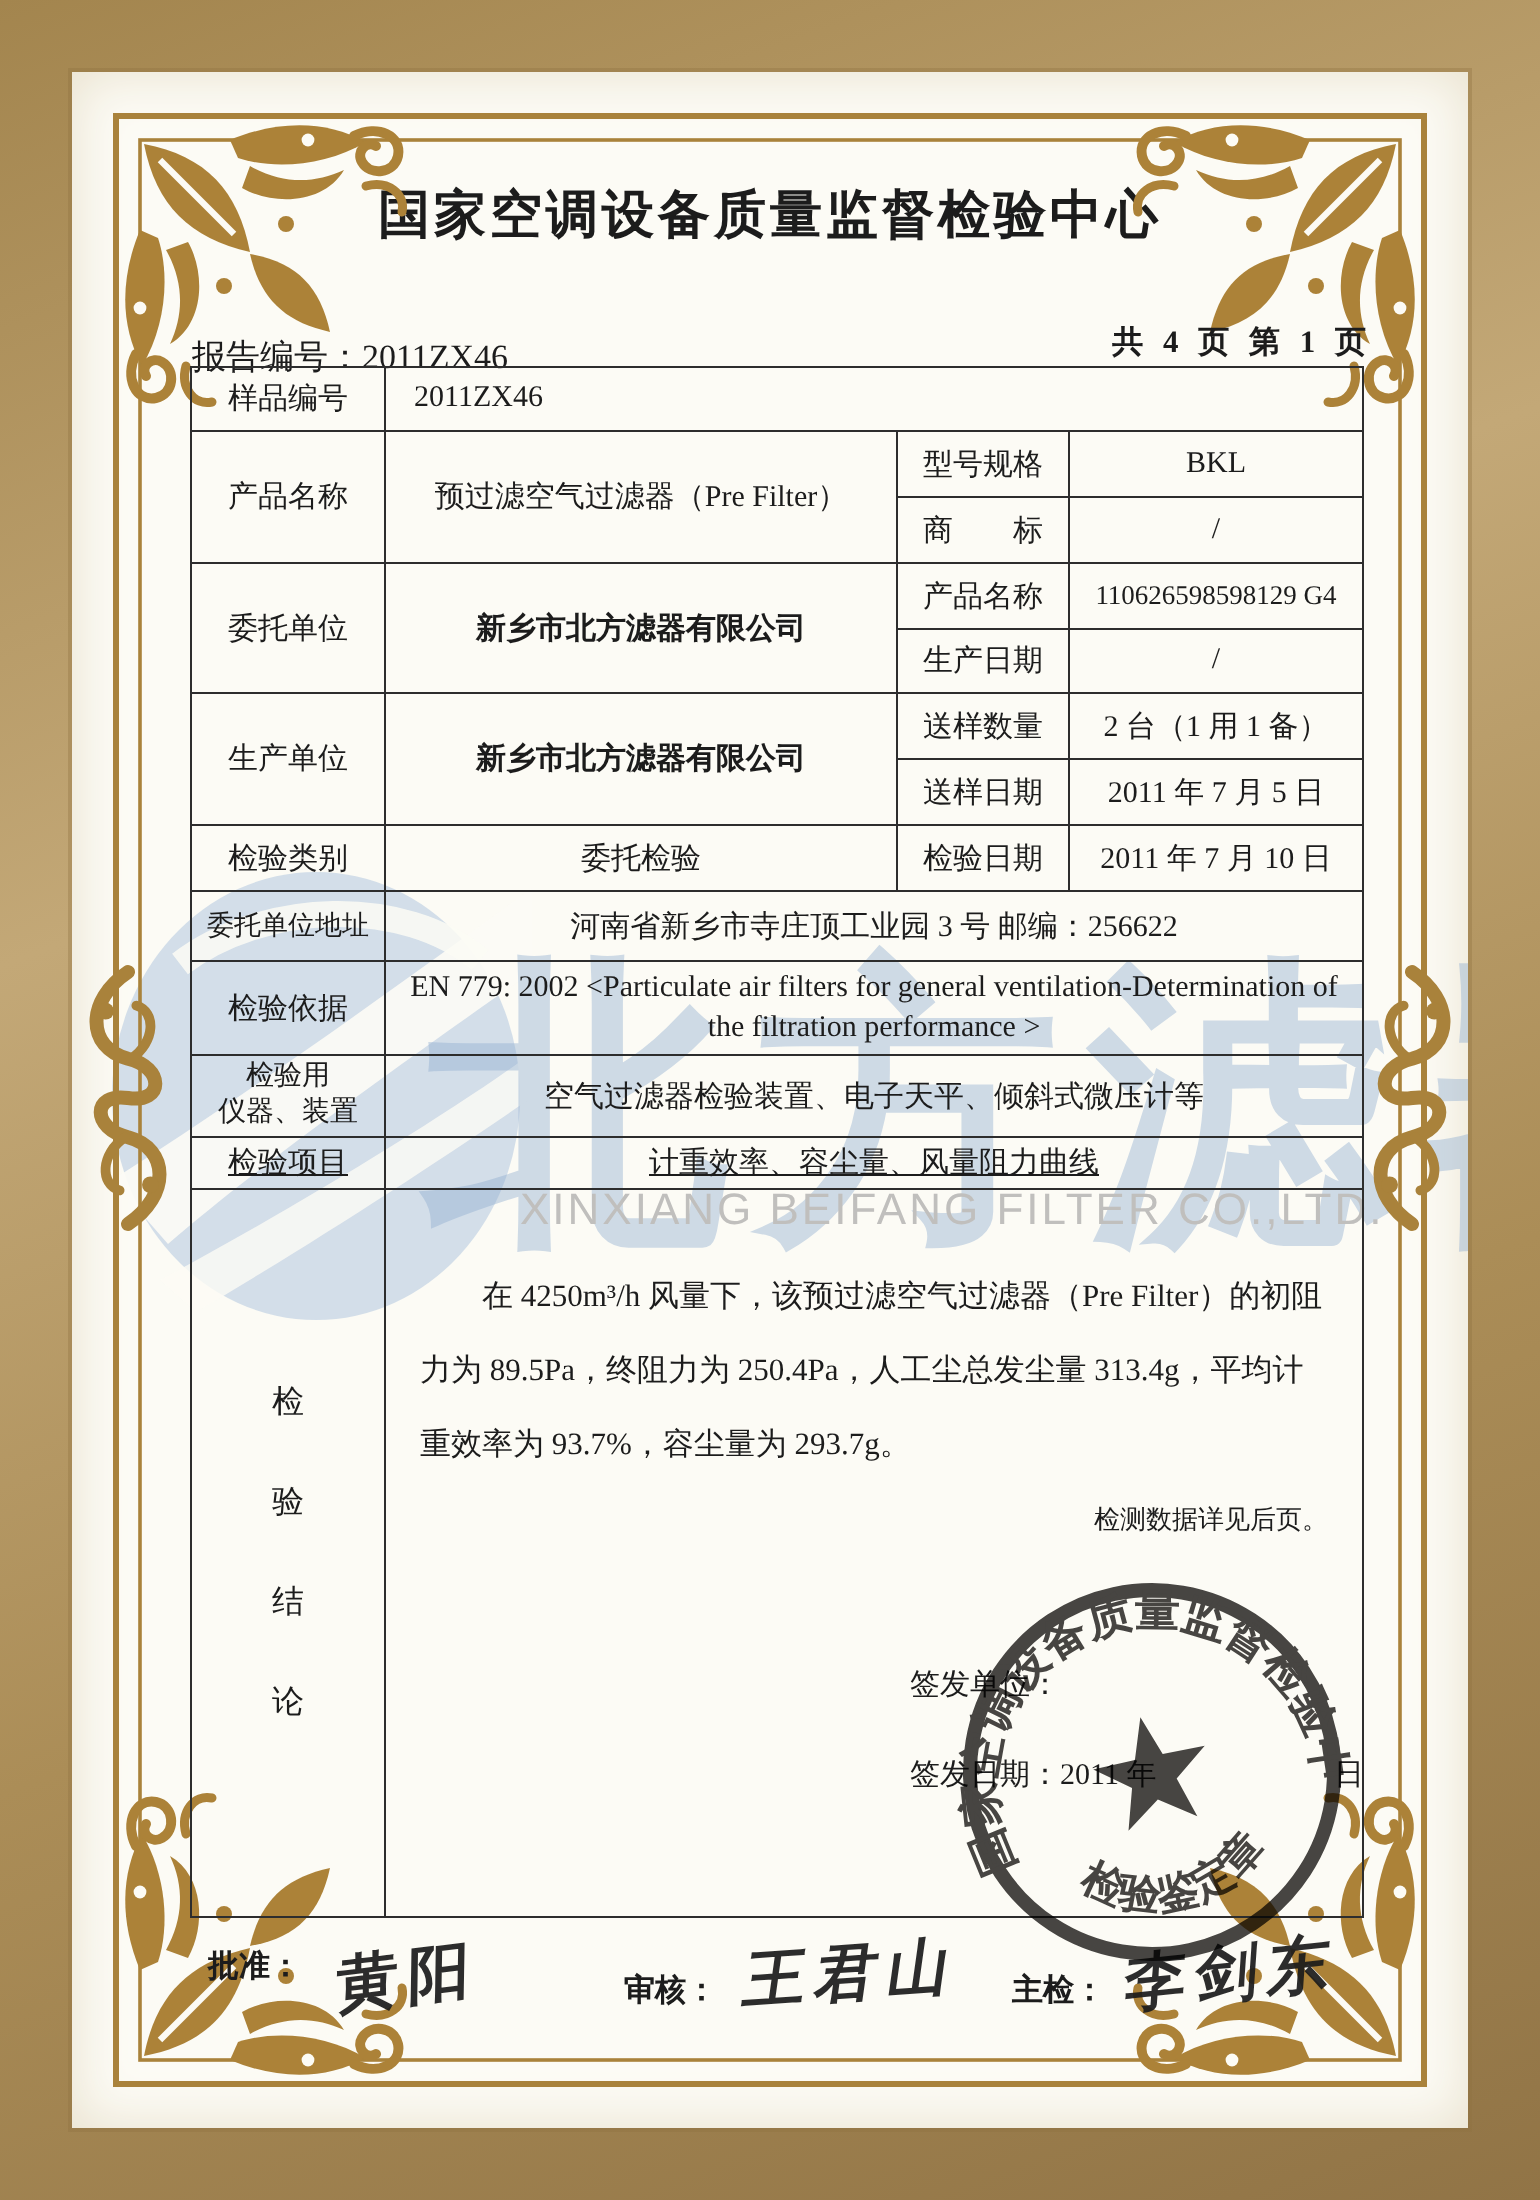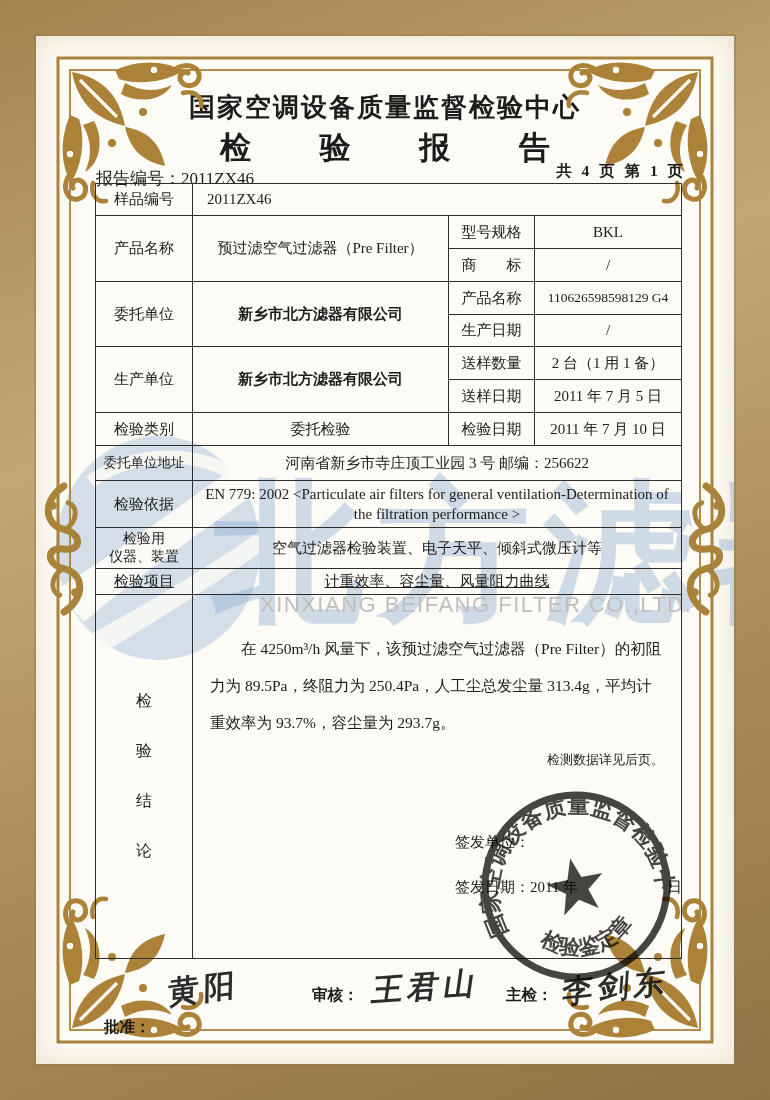--- a/index.html
+++ b/index.html
@@ -83,21 +83,20 @@
     <rect x="70" y="70" width="630" height="960" fill="none" stroke="#a9823b" stroke-width="1.8"></rect>
     <use href="#cornerOrn" transform="translate(55,55)"></use>
     <use href="#cornerOrn" transform="translate(715,55) scale(-1,1)"></use>
     <use href="#cornerOrn" transform="translate(55,1045) scale(1,-1)"></use>
     <use href="#cornerOrn" transform="translate(715,1045) scale(-1,-1)"></use>
     <use href="#edgeScroll" transform="translate(64,486) scale(1.4)"></use>
     <use href="#edgeScroll" transform="translate(706,486) scale(-1.4,1.4)"></use>
   </svg>
 
   <div class="abs hd-org">国家空调设备质量监督检验中心</div>
-  <div class="abs hd-title">检 验 报 告</div>
   <div class="abs rep-no" style="z-index:3;"><span>报告编号：</span><span>2011ZX46</span></div>
   <div class="abs page-info" style="z-index:3;">共 4 页 第 1 页</div>
 
   <table class="rep">
     <colgroup>
         <col style="width:97px">
         <col style="width:256px">
         <col style="width:86px">
         <col style="width:147px">
       </colgroup>
@@ -189,21 +188,21 @@
         <textPath href="#stTop">国家空调设备质量监督检验中心</textPath>
       </text>
       <path d="M100 72 L107.1 92.3 L128.5 92.7 L111.4 105.7 L117.6 126.3 L100 114 L82.4 126.3 L88.6 105.7 L71.5 92.7 L92.9 92.3 Z"></path>
       <path id="stBot" d="M 48 143 A 66 66 0 0 0 152 143" fill="none"></path>
       <text font-size="21" font-weight="bold" text-anchor="middle" font-family="Liberation Sans,DejaVu Sans,sans-serif">
         <textPath href="#stBot" startOffset="50%">检验鉴定章</textPath>
       </text>
     </g>
   </svg>
 
-  <div class="abs" style="left:104px;top:1017px;z-index:4;text-align:center;">
+  <div class="abs" style="left:104px;top:973px;z-index:4;text-align:center;">
     <span class="foot-label">批准：</span>
   </div>
   <div class="abs" style="left:168px;top:968px;z-index:4;">
     <span class="sig">黄阳</span>
   </div>
   <div class="abs" style="left:312px;top:985px;z-index:4;">
     <span class="foot-label">审核：</span>
   </div>
   <div class="abs" style="left:372px;top:966px;z-index:4;">
     <span class="sig" style="transform:rotate(-4deg) skewX(-12deg);">王君山</span>

